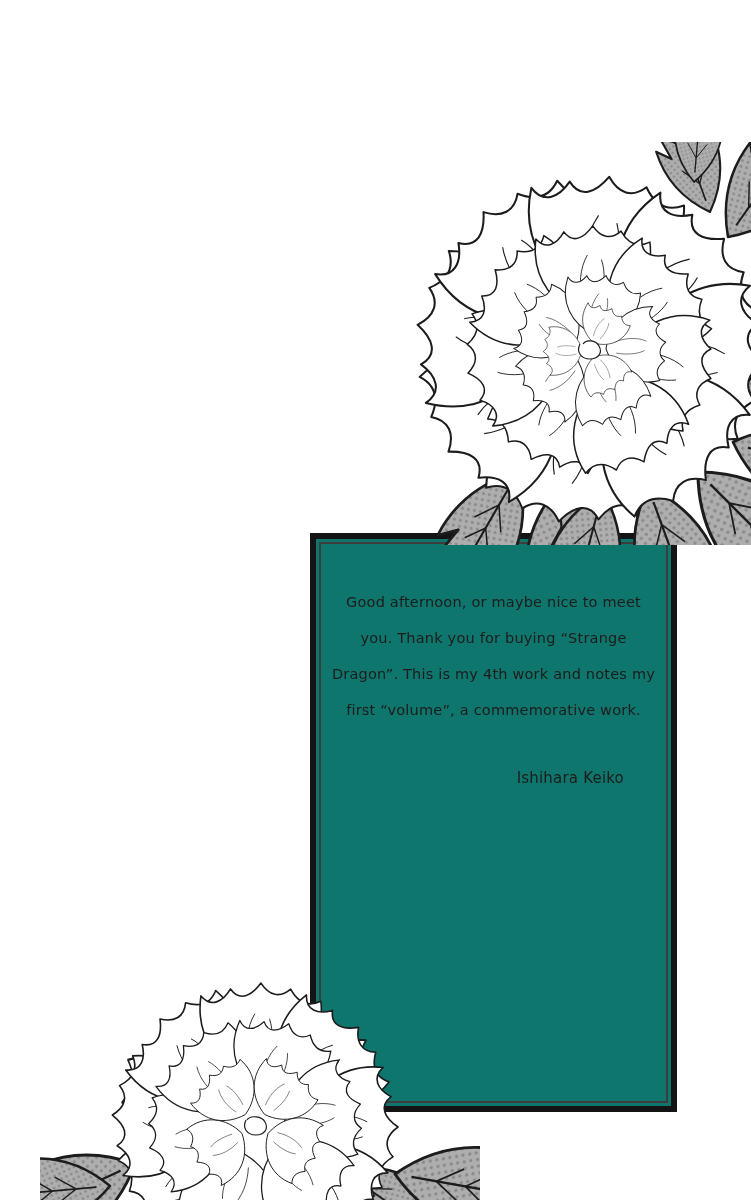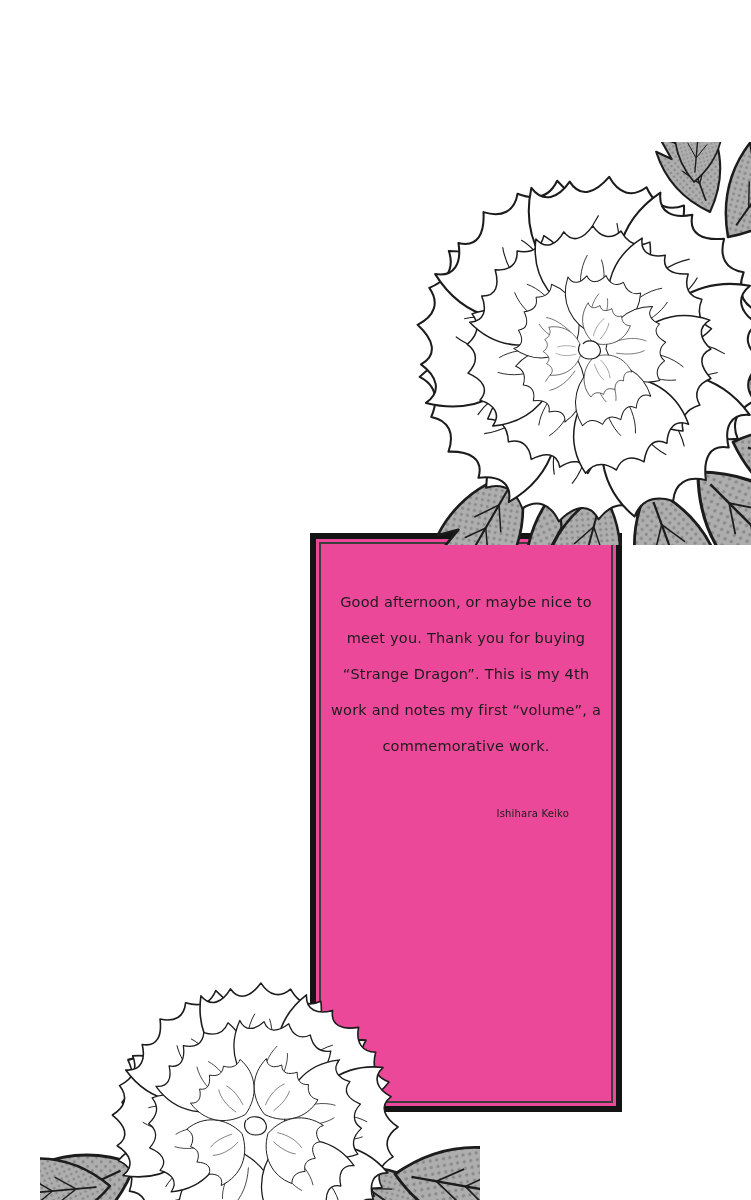--- a/index.html
+++ b/index.html
@@ -6,42 +6,42 @@
   .page{
     position:relative;
     width:751px;height:1200px;
     background:#ffffff;
     overflow:hidden;
     font-family:cursive,"DejaVu Sans",sans-serif;
     color:#1c1c1c;
   }
   .note-box{
     position:absolute;left:310px;top:533px;
-    width:312px;height:579px;
+    width:367px;height:579px;
     box-sizing:border-box;
     border:6px solid #141414;
-    background:#ec4899;
+    background:#0f766e;
   }
   .note-inner{
     position:absolute;inset:3px;
     border:2px solid #3d3d3d;
   }
   .note-text{
     position:absolute;inset:0;
     padding:40px 10px 0 10px;
     text-align:center;
     font-size:14.5px;
     line-height:36px;
     letter-spacing:0.2px;
   }
   .note-text p{margin:0 auto 26px auto;max-width:362px;}
   .signature{
     text-align:right;
     padding-right:32px;
-    font-size:10px;
+    font-size:15px;
     margin-top:32px;
   }
   .art{position:absolute;}
   .art-tr{left:398px;top:142px;width:353px;height:403px;}
   .art-bl{left:40px;top:974px;width:440px;height:226px;}
   .art svg{display:block;width:100%;height:100%;}
 </style>
 </head>
 <body>
 

